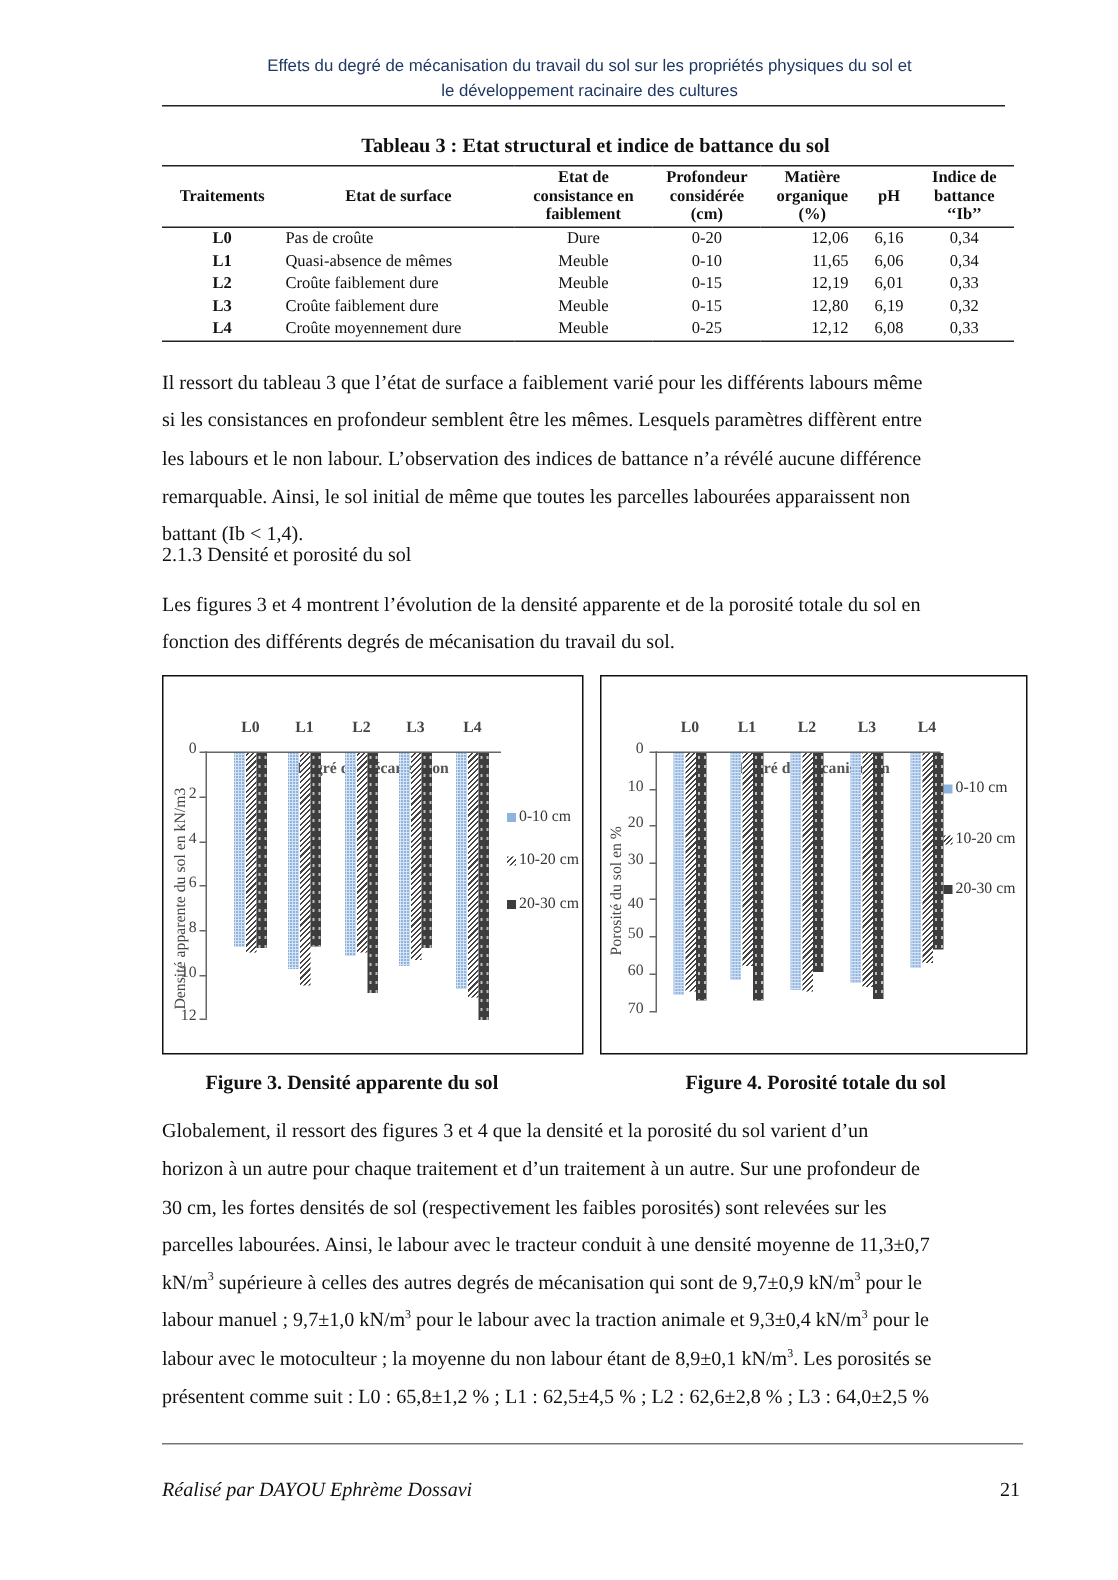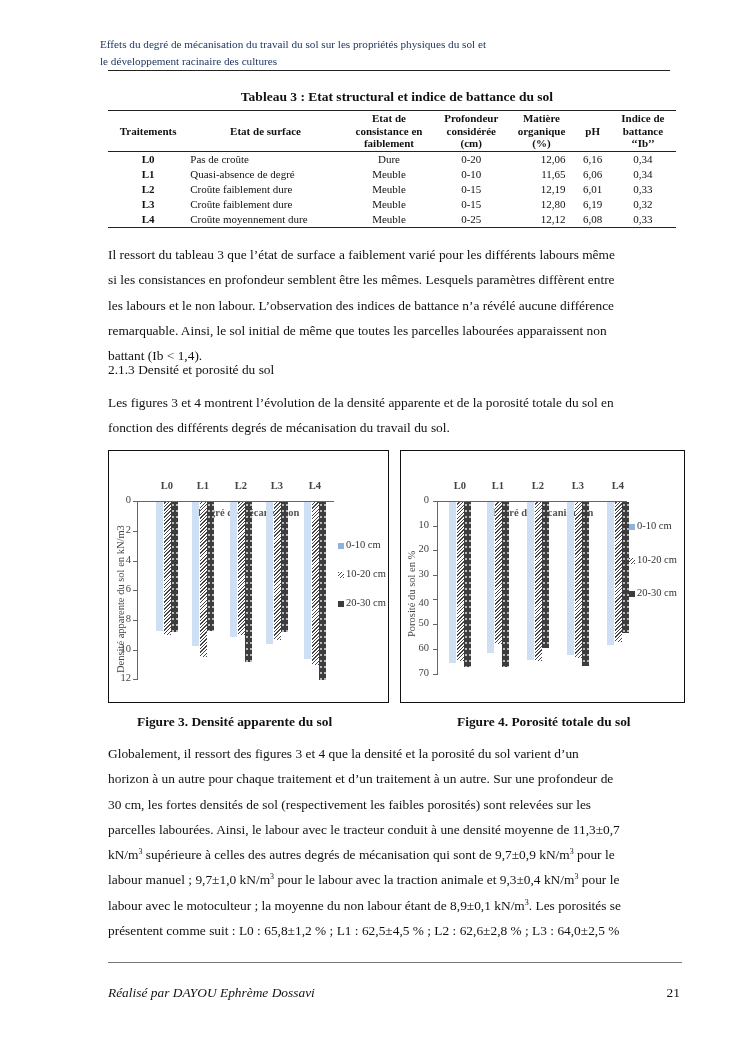--- a/index.html
+++ b/index.html
@@ -1,17 +1,17 @@
 <!DOCTYPE html>
 <html><head>
 <meta charset="utf-8">
 <style>
   html, body { margin: 0; padding: 0; background: #ffffff; }
   body { width: 745px; height: 1053px; position: relative; font-family: "Liberation Serif", serif; color: #111; overflow: hidden; }
-  .running-header { position: absolute; left: 100px; top: 36px; width: 562px; text-align: left; font-family: Liberation Serif, serif; font-size: 11.2px; line-height: 17px; color: #1f3864; }
+  .running-header { position: absolute; left: 112px; top: 36px; width: 562px; text-align: center; font-family: Liberation Sans, sans-serif; font-size: 11.2px; line-height: 17px; color: #1f3864; }
   .header-rule { position: absolute; left: 108px; top: 70px; width: 562px; height: 0; border-top: 1.5px solid #222; }
   .table-caption { position: absolute; left: 108px; top: 89px; width: 578px; text-align: center; font-weight: bold; font-size: 13.5px; }
   table.t3 { position: absolute; left: 108px; top: 110px; width: 568px; border-collapse: collapse; font-size: 11px; line-height: 12.6px; }
   table.t3 thead tr { border-top: 1.5px solid #222; border-bottom: 1px solid #222; }
   table.t3 tbody tr:last-child { border-bottom: 1.5px solid #222; }
   table.t3 th { font-weight: bold; padding: 1px 2px; vertical-align: middle; text-align: center; }
   table.t3 td { padding: 0 2px; height: 15px; text-align: center; }
   table.t3 td.left { text-align: left; }
   table.t3 td.bold { font-weight: bold; }
   table.t3 td.right { text-align: right; padding-right: 10px; }
@@ -63,21 +63,21 @@
       <td class="bold">L0</td>
       <td class="left">Pas de croûte</td>
       <td>Dure</td>
       <td>0-20</td>
       <td class="right">12,06</td>
       <td>6,16</td>
       <td>0,34</td>
     </tr>
     <tr>
       <td class="bold">L1</td>
-      <td class="left">Quasi-absence de degré</td>
+      <td class="left">Quasi-absence de mêmes</td>
       <td>Meuble</td>
       <td>0-10</td>
       <td class="right">11,65</td>
       <td>6,06</td>
       <td>0,34</td>
     </tr>
     <tr>
       <td class="bold">L2</td>
       <td class="left">Croûte faiblement dure</td>
       <td>Meuble</td>

